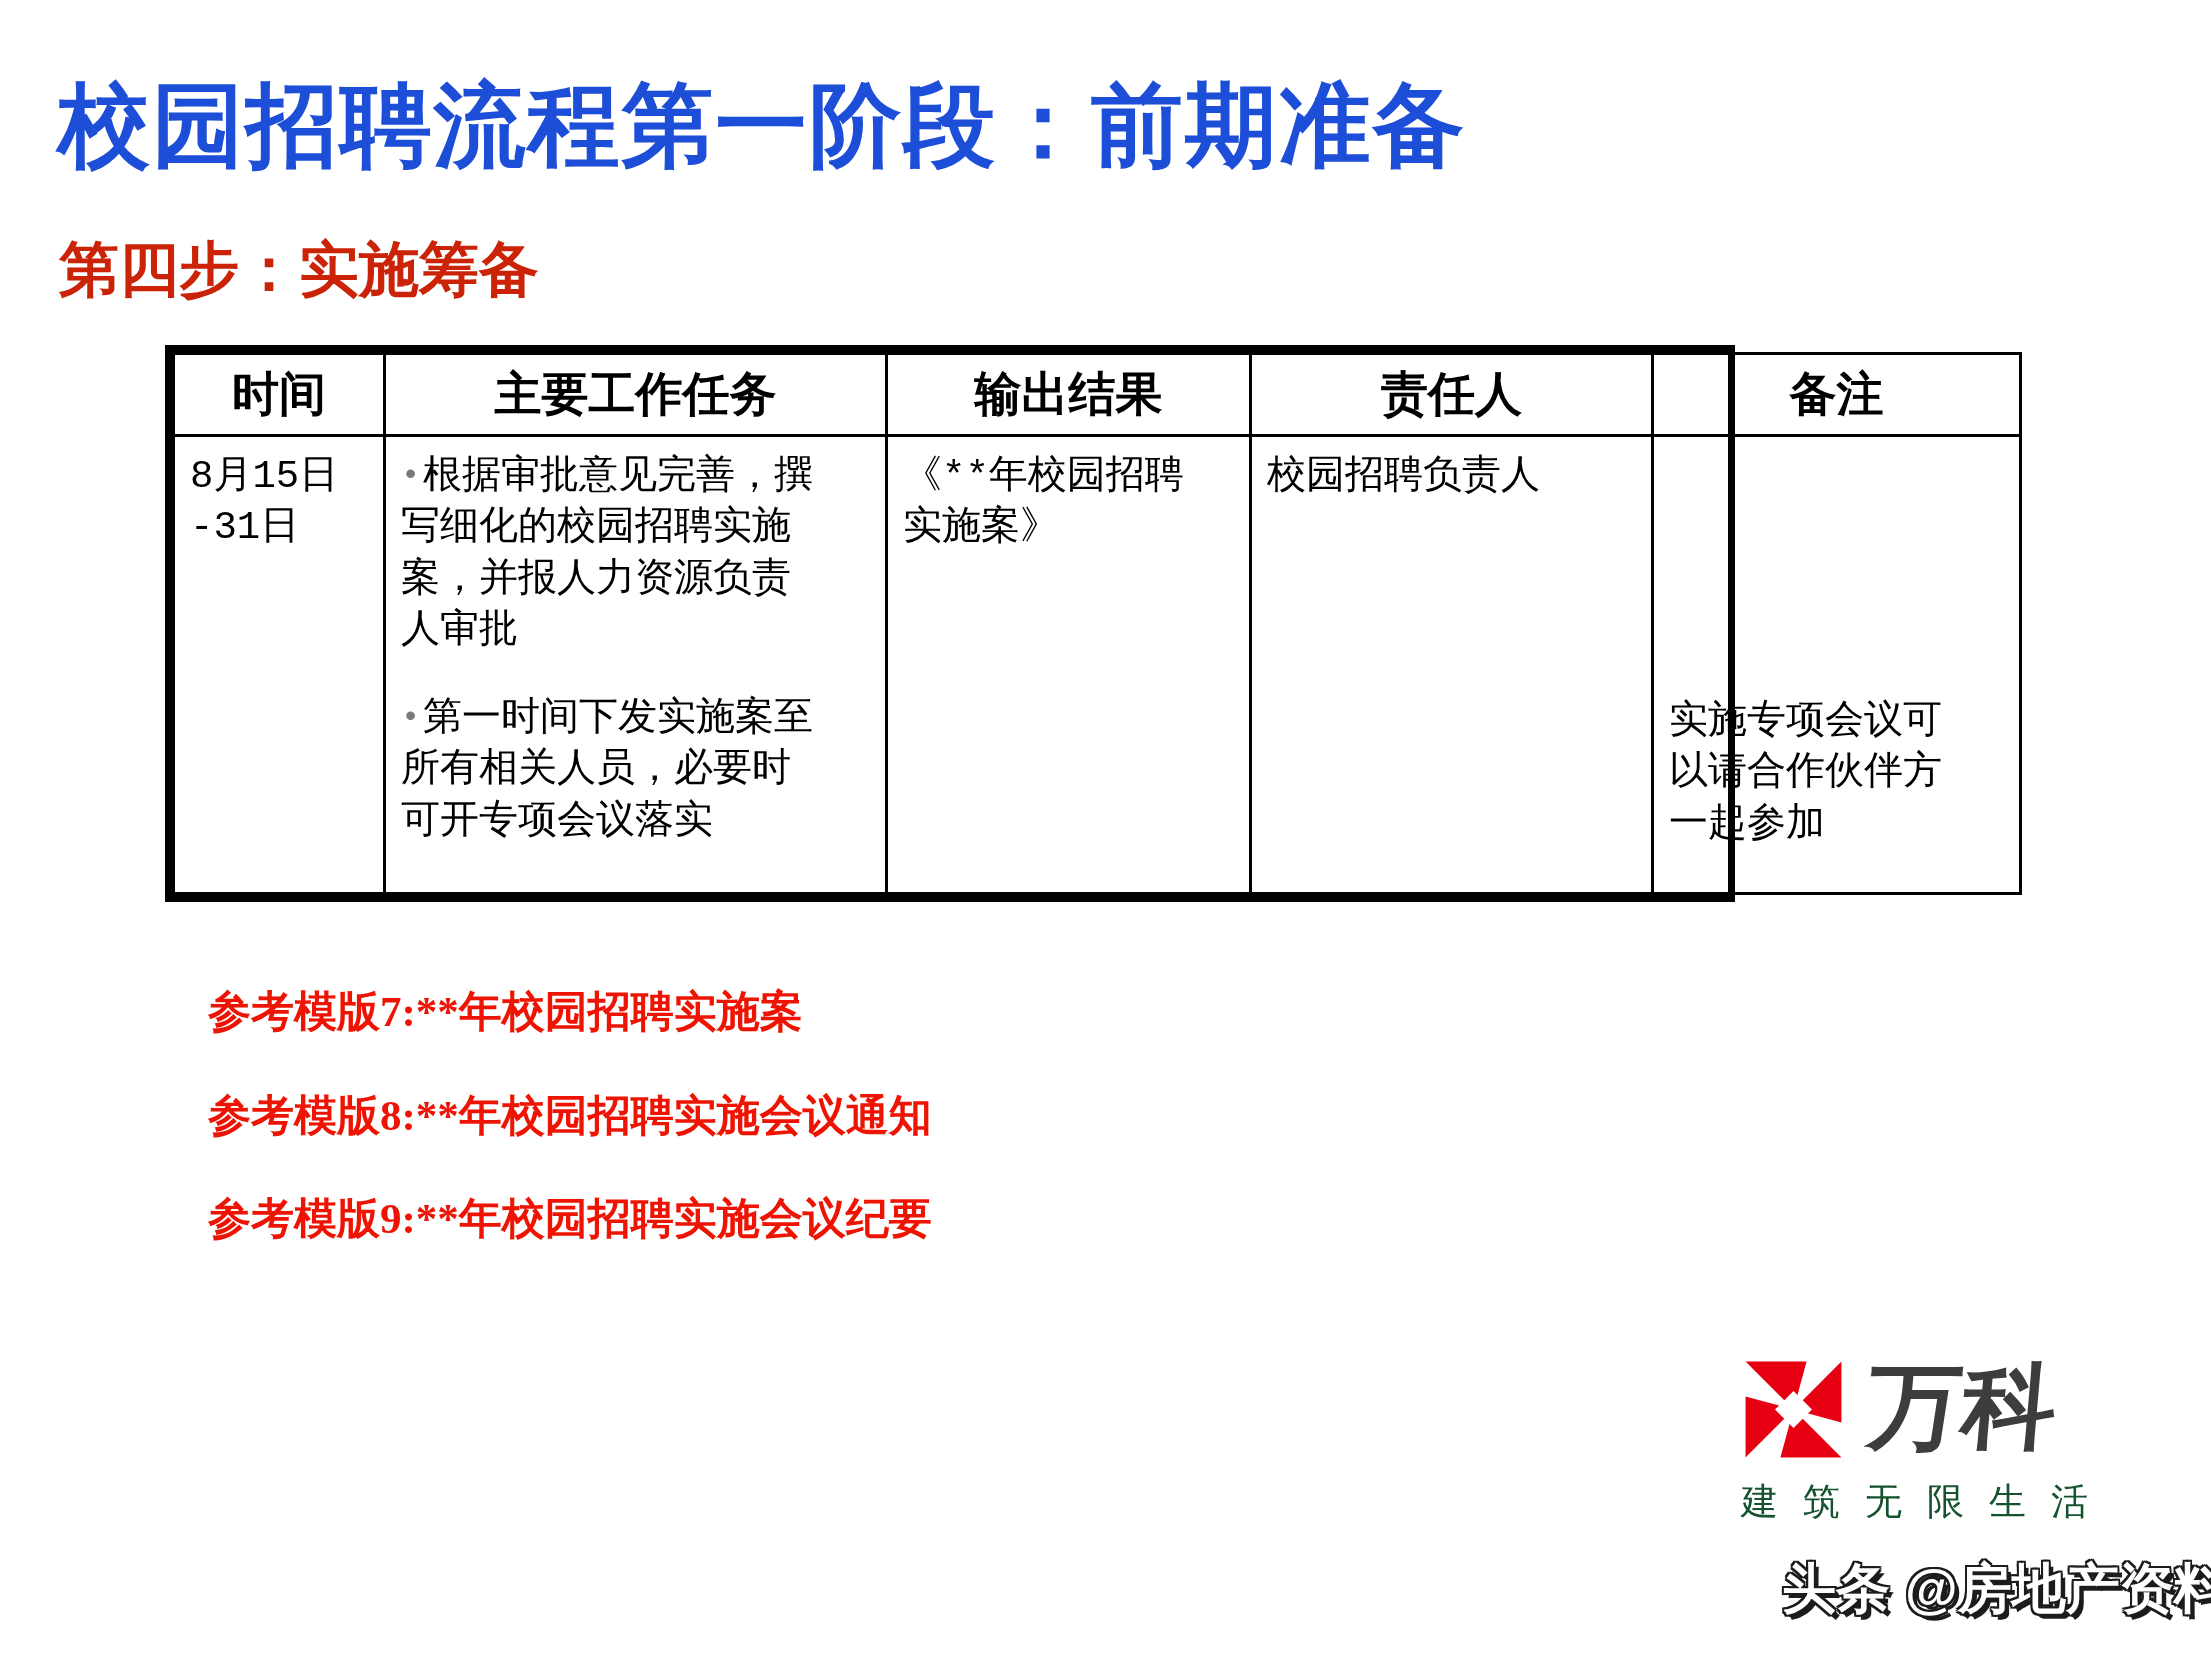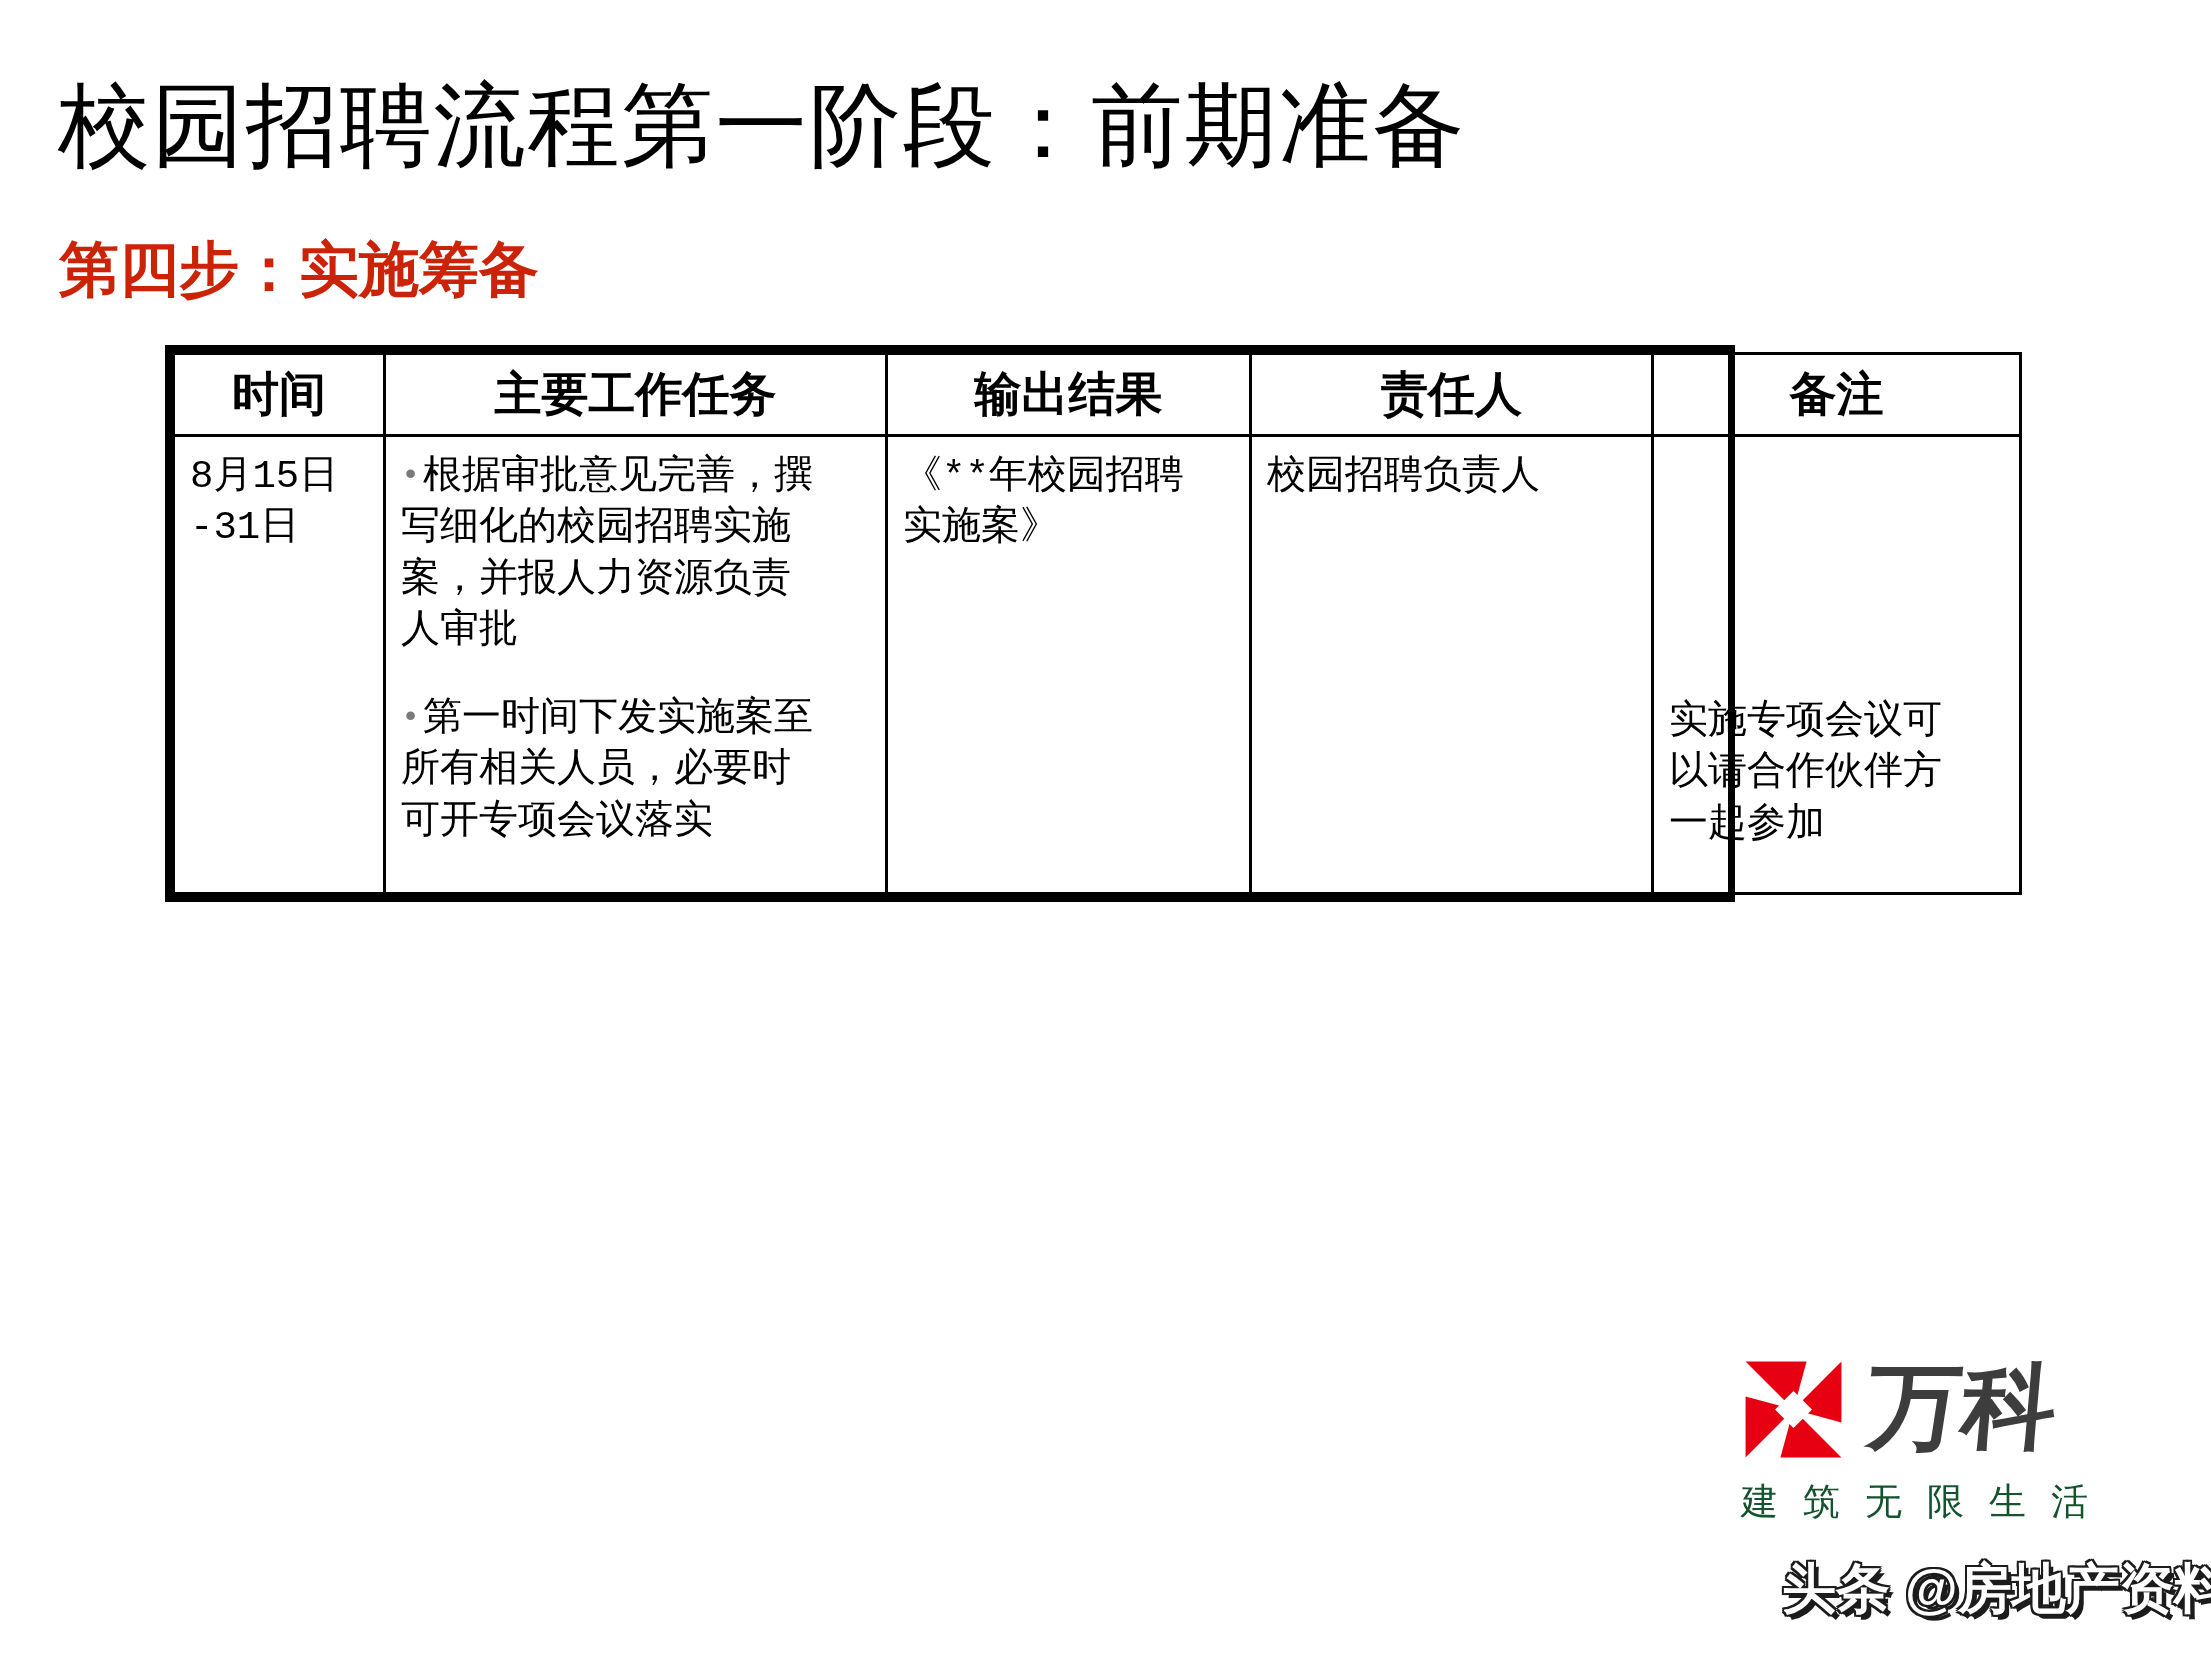--- a/index.html
+++ b/index.html
@@ -11,22 +11,22 @@
     background: #ffffff;
     overflow: hidden;
     font-family: "Liberation Serif", serif;
   }
   .title {
     position: absolute;
     left: 58px;
     top: 67px;
     font-size: 92px;
     line-height: 1.3;
-    font-weight: normal;
-    color: #000000;
+    font-weight: bold;
+    color: #1d4ed8;
     font-family: "Liberation Serif", serif;
     letter-spacing: 1.9px;
     white-space: nowrap;
   }
   .subtitle {
     position: absolute;
     left: 59px;
     top: 234px;
     font-size: 60px;
     line-height: 1.2;
@@ -186,20 +186,25 @@
 实施案》</td>
           <td class="cell-owner">校园招聘负责人</td>
           <td class="cell-remark">实施专项会议可
 以请合作伙伴方
 一起参加</td>
         </tr>
       </tbody>
     </table>
   </div>
 
+  <div class="refs">
+    <div class="ref">参考模版7:**年校园招聘实施案</div>
+    <div class="ref">参考模版8:**年校园招聘实施会议通知</div>
+    <div class="ref">参考模版9:**年校园招聘实施会议纪要</div>
+  </div>
 
   <svg class="logo-icon" viewBox="0 0 100 100" xmlns="http://www.w3.org/2000/svg">
     <g fill="#E60012">
       <polygon points="50,50 6,6 62,6"></polygon>
       <polygon points="50,50 94,6 94,62"></polygon>
       <polygon points="50,50 94,94 38,94"></polygon>
       <polygon points="50,50 6,94 6,38"></polygon>
     </g>
     <rect x="38" y="38" width="24" height="24" fill="#ffffff" transform="rotate(45 50 50)"></rect>
   </svg>

